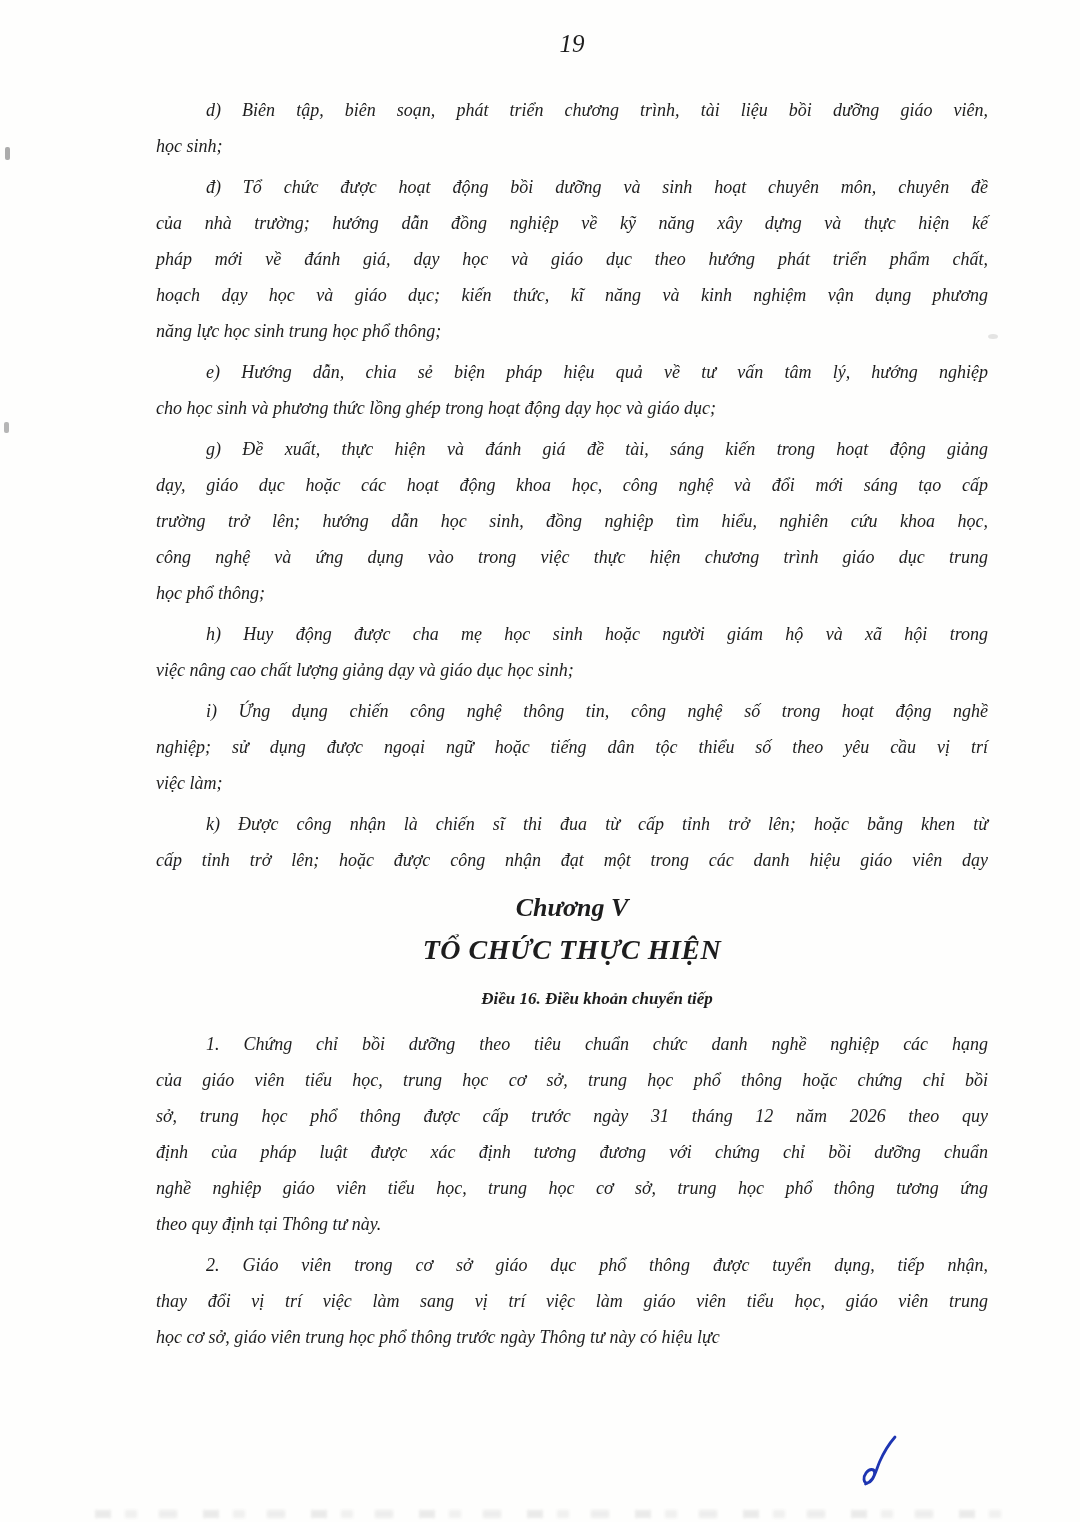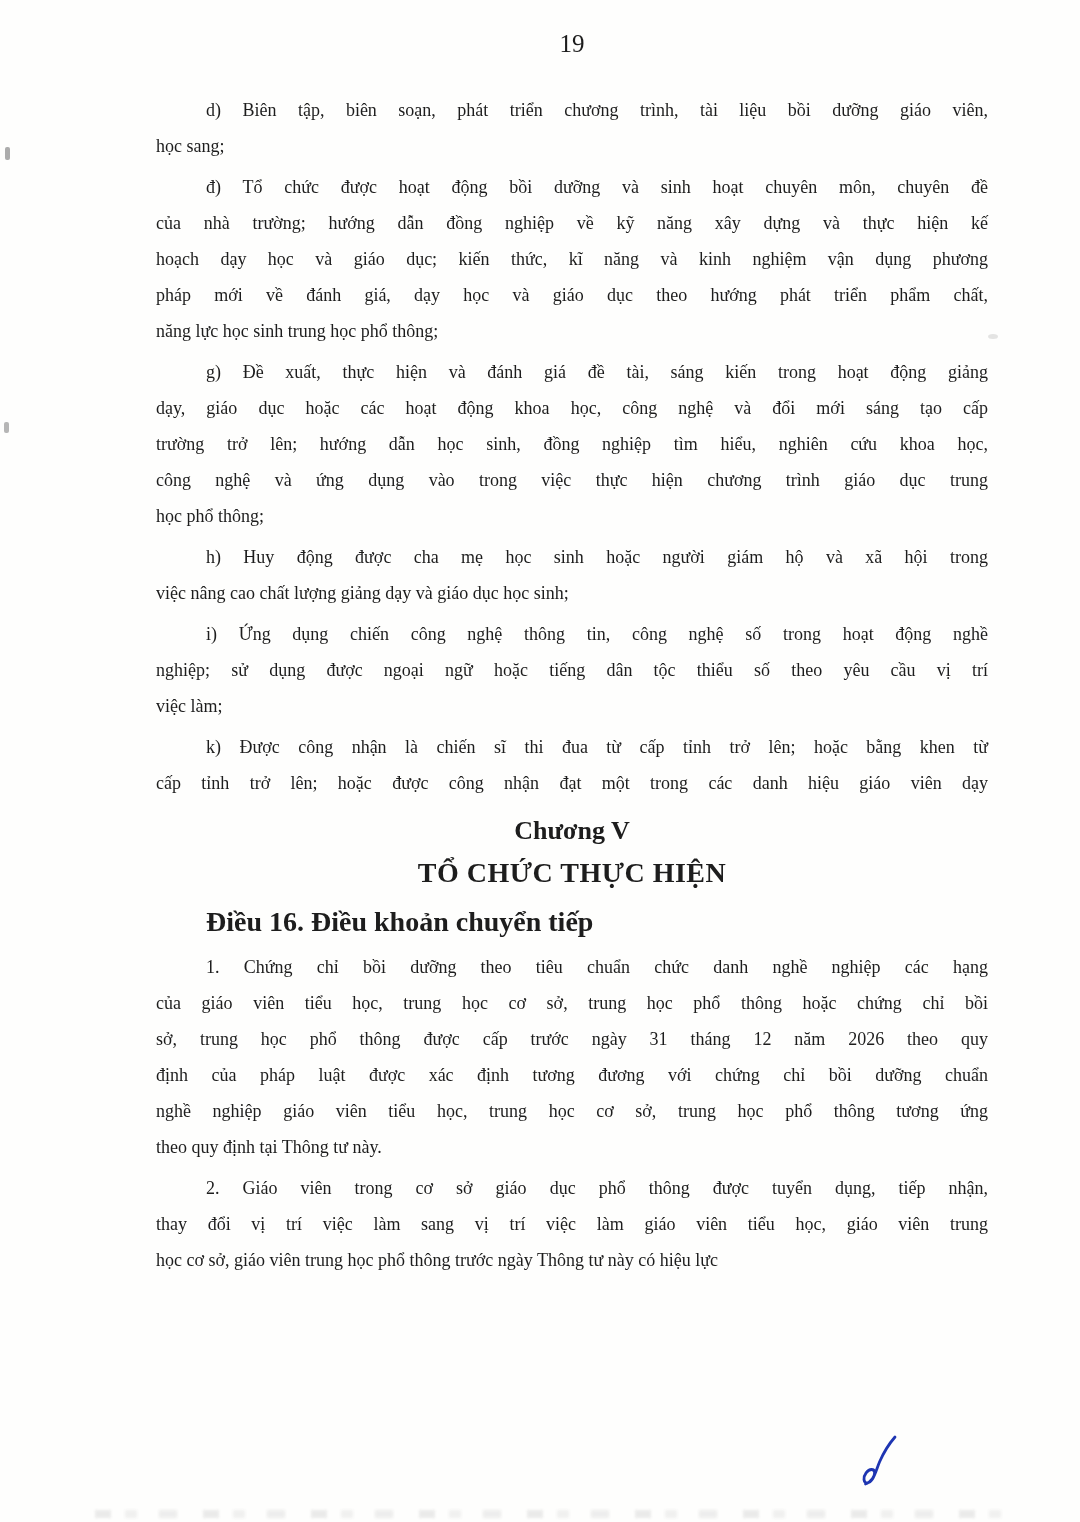--- a/index.html
+++ b/index.html
@@ -12,20 +12,21 @@
     background: #fefefd;
     overflow: hidden;
     font-family: "Liberation Serif", "DejaVu Serif", serif;
     color: #1d1d1d;
   }
   .content {
     position: absolute;
     left: 156px;
     top: 30px;
     width: 832px;
+    font-style: italic;
   }
   .page-number {
     text-align: center;
     font-size: 25px;
     margin-bottom: 34px;
   }
   .para { margin: 0 0 5px 0; font-size: 18px; line-height: 36px; }
   .ln { display: block; text-align: left; }
   .ln.just { text-align: justify; text-align-last: justify; }
   .ln.indent { text-indent: 50px; }
@@ -40,23 +41,24 @@
     margin: 0 0 10px 0;
     text-align: center;
     font-weight: bold;
     font-size: 28px;
     line-height: 40px;
     letter-spacing: 0.5px;
   }
   .article {
     margin: 2px 0 8px 0;
     font-weight: bold;
-    font-size: 28px;
+    font-size: 17px;
     line-height: 38px;
     text-indent: 50px;
+    text-align: center;
   }
   .signature-svg {
     position: absolute;
     left: 852px;
     top: 1432px;
     width: 52px;
     height: 58px;
   }
   .cutoff-strip {
     position: absolute;
@@ -82,28 +84,32 @@
 </head>
 <body>
 
 <div class="page">
 
   <div class="content">
     <div class="page-number">19</div>
     <main id="doc-body">
         <p class="para">
           <span class="ln indent just">d) Biên tập, biên soạn, phát triển chương trình, tài liệu bồi dưỡng giáo viên,</span>
-          <span class="ln">học sang;</span>
+          <span class="ln">học sinh;</span>
         </p>
         <p class="para">
           <span class="ln indent just">đ) Tổ chức được hoạt động bồi dưỡng và sinh hoạt chuyên môn, chuyên đề</span>
           <span class="ln just">của nhà trường; hướng dẫn đồng nghiệp về kỹ năng xây dựng và thực hiện kế</span>
+          <span class="ln just">pháp mới về đánh giá, dạy học và giáo dục theo hướng phát triển phẩm chất,</span>
           <span class="ln just">hoạch dạy học và giáo dục; kiến thức, kĩ năng và kinh nghiệm vận dụng phương</span>
-          <span class="ln just">pháp mới về đánh giá, dạy học và giáo dục theo hướng phát triển phẩm chất,</span>
           <span class="ln">năng lực học sinh trung học phổ thông;</span>
+        </p>
+        <p class="para">
+          <span class="ln indent just">e) Hướng dẫn, chia sẻ biện pháp hiệu quả về tư vấn tâm lý, hướng nghiệp</span>
+          <span class="ln">cho học sinh và phương thức lồng ghép trong hoạt động dạy học và giáo dục;</span>
         </p>
         <p class="para">
           <span class="ln indent just">g) Đề xuất, thực hiện và đánh giá đề tài, sáng kiến trong hoạt động giảng</span>
           <span class="ln just">dạy, giáo dục hoặc các hoạt động khoa học, công nghệ và đổi mới sáng tạo cấp</span>
           <span class="ln just">trường trở lên; hướng dẫn học sinh, đồng nghiệp tìm hiểu, nghiên cứu khoa học,</span>
           <span class="ln just">công nghệ và ứng dụng vào trong việc thực hiện chương trình giáo dục trung</span>
           <span class="ln">học phổ thông;</span>
         </p>
         <p class="para">
           <span class="ln indent just">h) Huy động được cha mẹ học sinh hoặc người giám hộ và xã hội trong</span>

